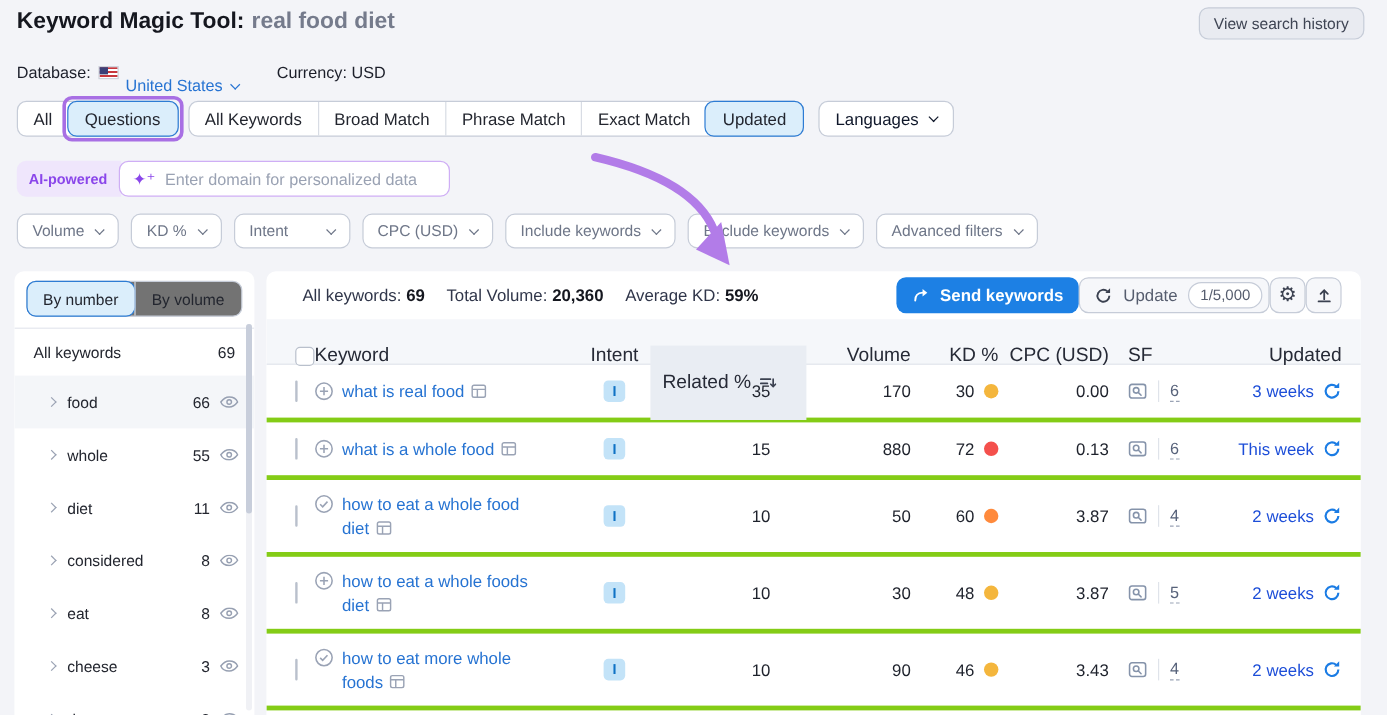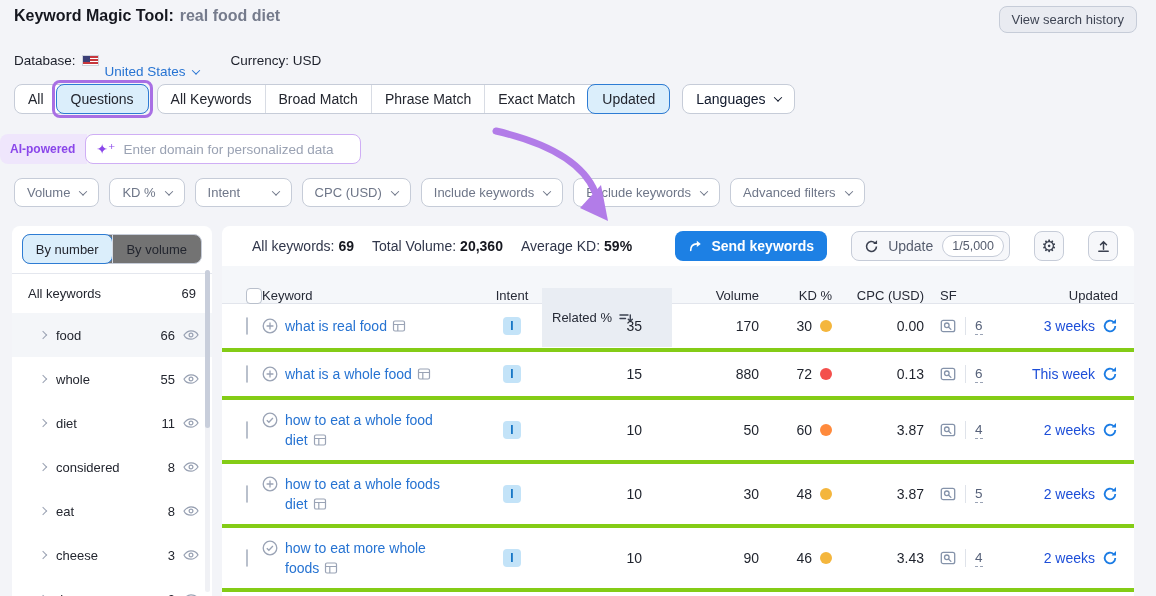--- a/index.html
+++ b/index.html
@@ -4,21 +4,21 @@
 <style>
   * { margin:0; padding:0; box-sizing:border-box; }
   html,body { width:1156px; height:596px; }
   body {
     position:relative; overflow:hidden;
     background:#f3f4f8;
     font-family:"Liberation Sans","DejaVu Sans",sans-serif;
     color:#1c1f2a;
   }
   
-  .page-title { position:absolute; left:14px; top:7px; font-size:16px; font-weight:700; color:#15171f; }
+  .page-title { position:absolute; left:14px; top:7px; font-size:19px; font-weight:700; color:#15171f; }
   .page-title .query { color:#757b8c; margin-left:6px; }
   .view-history { position:absolute; right:19px; top:6px; height:27px; padding:0 12px;
     background:#e9ebf1; border:1px solid #c6ccd8; border-radius:8px;
     font-size:13px; color:#3f4554; display:flex; align-items:center; cursor:pointer; }
   .db-row { position:absolute; left:14px; top:42px; display:flex; align-items:center; font-size:13.5px; gap:6px; }
   .flag { display:inline-block; width:17px; height:11px; position:relative;
     background:repeating-linear-gradient(180deg,#c7373d 0 1.6px,#fff 1.6px 3.2px);
     border:0.5px solid #cfd3dc; }
   .flag:after { content:""; position:absolute; left:0; top:0; width:7px; height:6px; background:#3b3f77; }
   .db-link { color:#2673d2; display:flex; align-items:center; gap:7px; cursor:pointer;margin-top:22px; }
@@ -34,21 +34,21 @@
   .seg:first-child { border-left:none; border-radius:8px 0 0 8px; }
   .seg:last-child { border-radius:0 8px 8px 0; }
   .seg.selected { background:#dbeefb; border:1px solid #2d7cd4; border-radius:8px; margin:-1px; padding:0 14px; }
   .q-wrap { position:relative; display:flex; }
   .annotation-box { position:absolute; left:-5px; top:-5px; right:-5px; bottom:-5px;
     border:3px solid #a86fe4; border-radius:8px; pointer-events:none; z-index:5; }
   .gap8 { width:8px; } .gap12 { width:12px; }
   .languages-btn { height:30px; padding:0 13px; background:#fff; border:1px solid #c6ccd8; border-radius:8px;
     display:flex; align-items:center; gap:9px; font-size:14px; color:#0f172a; cursor:pointer; }
   
-  .ai-row { position:absolute; left:0; top:134px; display:flex; align-items:center; height:30px; }
+  .ai-row { position:absolute; left:14px; top:134px; display:flex; align-items:center; height:30px; }
   .ai-badge { height:30px; display:flex; align-items:center; padding:0 12px 0 10px;
     background:#efe6fc; color:#8a46ea; font-size:12px; font-weight:700;
     border-radius:8px 0 0 8px; }
   .ai-input { height:30px; width:276px; margin-left:-2px; background:#fff; border:1px solid #cfaef5;
     border-radius:8px; display:flex; align-items:center; padding:0 10px; gap:8px; }
   .ai-input input { border:none; outline:none; font-size:13.5px; flex:1;
     font-family:"Liberation Sans",sans-serif; color:#3a4050; background:transparent; }
   .ai-input input::placeholder { color:#9aa2b3; }
   .sparkle { color:#8a46ea; font-size:14px; }
   
@@ -76,34 +76,34 @@
   .sb-row.hl { background:#f4f6f9; }
   .sb-row .lbl { margin-left:10px; }
   .sb-row .cnt { margin-left:auto; margin-right:8px; }
   .sb-row .chev { color:#9aa2b3; }
   .sb-scroll { position:absolute; right:2px; top:44px; width:5px; height:322px; background:#f0f1f5; border-radius:3px; }
   .sb-thumb { position:absolute; right:0; top:0; width:5px; height:158px; background:#c8cedb; border-radius:3px; }
   
   .stats-bar { height:40px; display:flex; align-items:center; padding:0 16px 0 30px; font-size:14px; color:#30364a; }
   .stat { margin-right:18px; white-space:nowrap; }
   .stat b { color:#15171f; margin-left:4px; }
-  .actions { margin-left:auto; display:flex; align-items:flex-start; gap:24px; }
+  .actions { margin-left:auto; display:flex; align-items:flex-start; gap:0; }
   .send-btn { height:30px; padding:0 13px; background:#1d80e4; border-radius:8px; border:none;
     color:#fff; font-size:14px; font-weight:700; display:flex; align-items:center; gap:8px; cursor:pointer;
     font-family:"Liberation Sans",sans-serif; }
   .update-btn { height:30px; padding:0 5px 0 12px; background:#f6f7fa; border:1px solid #c6ccd8; border-radius:8px;
     display:flex; align-items:center; gap:9px; font-size:14px; color:#565d6e; cursor:pointer; }
   .pill { height:22px; padding:0 9px; background:#fff; border:1px solid #c6ccd8; border-radius:11px;
     font-size:12.5px; color:#565d6e; display:flex; align-items:center; }
   .icon-btn { width:30px; height:30px; background:#f6f7fa; border:1px solid #c6ccd8; border-radius:8px;
     display:flex; align-items:center; justify-content:center; cursor:pointer; color:#3b4150; }
   .gear-glyph { font-family:"DejaVu Sans",sans-serif; font-size:17px; line-height:1; }
   
   .grid { display:grid; grid-template-columns:40px 220px 60px 130px 95px 70px 95px 75px 1fr; align-items:center; }
-  .t-head { height:38px; background:#f5f7fa; border-bottom:1px solid #e2e5ec; font-size:13px; color:#262a36; }
+  .t-head { height:38px; background:#f5f7fa; border-bottom:1px solid #e2e5ec; font-size:16px; color:#262a36; }
   .t-head > div { display:flex; align-items:center; height:100%; }
   .cell-r { justify-content:flex-end; padding-right:8px; }
   .related-h { background:#e9edf3; padding-left:10px; gap:7px;margin-top:44px; }
   .t-row { border-bottom:4px solid #84cc16; font-size:14px; color:#1e222c; }
   .t-row.h48 { height:48px; } .t-row.h64 { height:64px; }
   .cb { width:16px; height:16px; border:1px solid #b9c0cc; border-radius:4px; background:#fff; margin-left:24px; cursor:pointer; }
   .kw-cell { display:flex; align-items:flex-start; gap:7px; padding-right:10px; }
   .kw-ic { flex:0 0 16px; margin-top:2px; cursor:pointer; }
   .kw-link { color:#2673d2; cursor:pointer; line-height:20px; }
   .sheet-ic { display:inline-block; vertical-align:-2px; margin-left:5px; }

